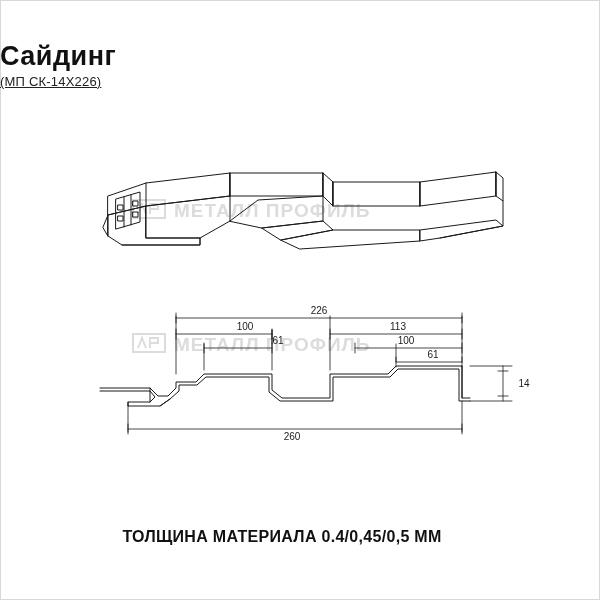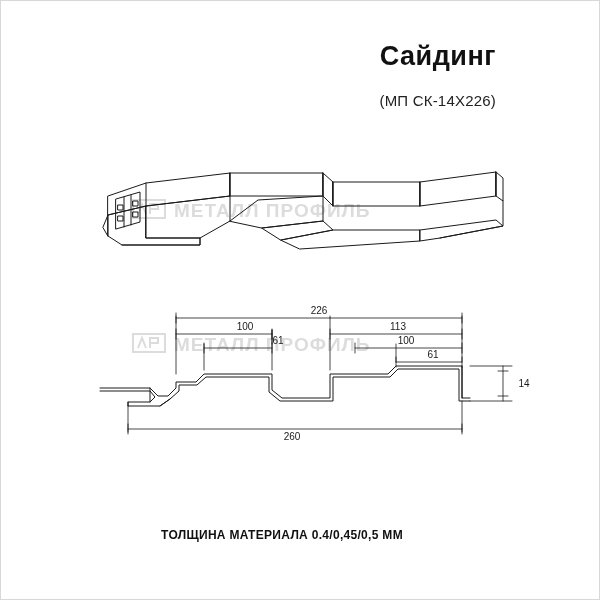--- a/index.html
+++ b/index.html
@@ -25,49 +25,50 @@
     width: 600px; height: 600px;
     border: 1px solid #d8d8d8;
     box-sizing: border-box;
     pointer-events: none;
   }
   .titleblock {
     position: absolute;
     left: 0;
     top: 42px;
     width: 496px;
-    text-align: right;
+    text-align: left;
   }
   .title-main {
     font-size: 27px;
     font-weight: bold;
     letter-spacing: 0.5px;
     color: #111;
     line-height: 1.1;
   }
   .title-sub {
     font-size: 13.5px;
     font-weight: bold;
     color: #111;
     margin-top: 9px;
     letter-spacing: 0.2px;
   }
   .title-code {
-    font-size: 15px;
+    font-size: 13px;
     color: #222;
-    margin-top: 20px;
+    margin-top: 2px;
     letter-spacing: 0.2px;
+    text-decoration: underline;
   }
   .footer {
     position: absolute;
     left: 0;
     top: 528px;
     width: 564px;
     text-align: center;
-    font-size: 12px;
+    font-size: 16px;
     font-weight: bold;
     letter-spacing: 0.3px;
     color: #111;
   }
   .drawing {
     position: absolute;
     left: 0; top: 0;
     width: 600px; height: 600px;
   }
   .wm {

